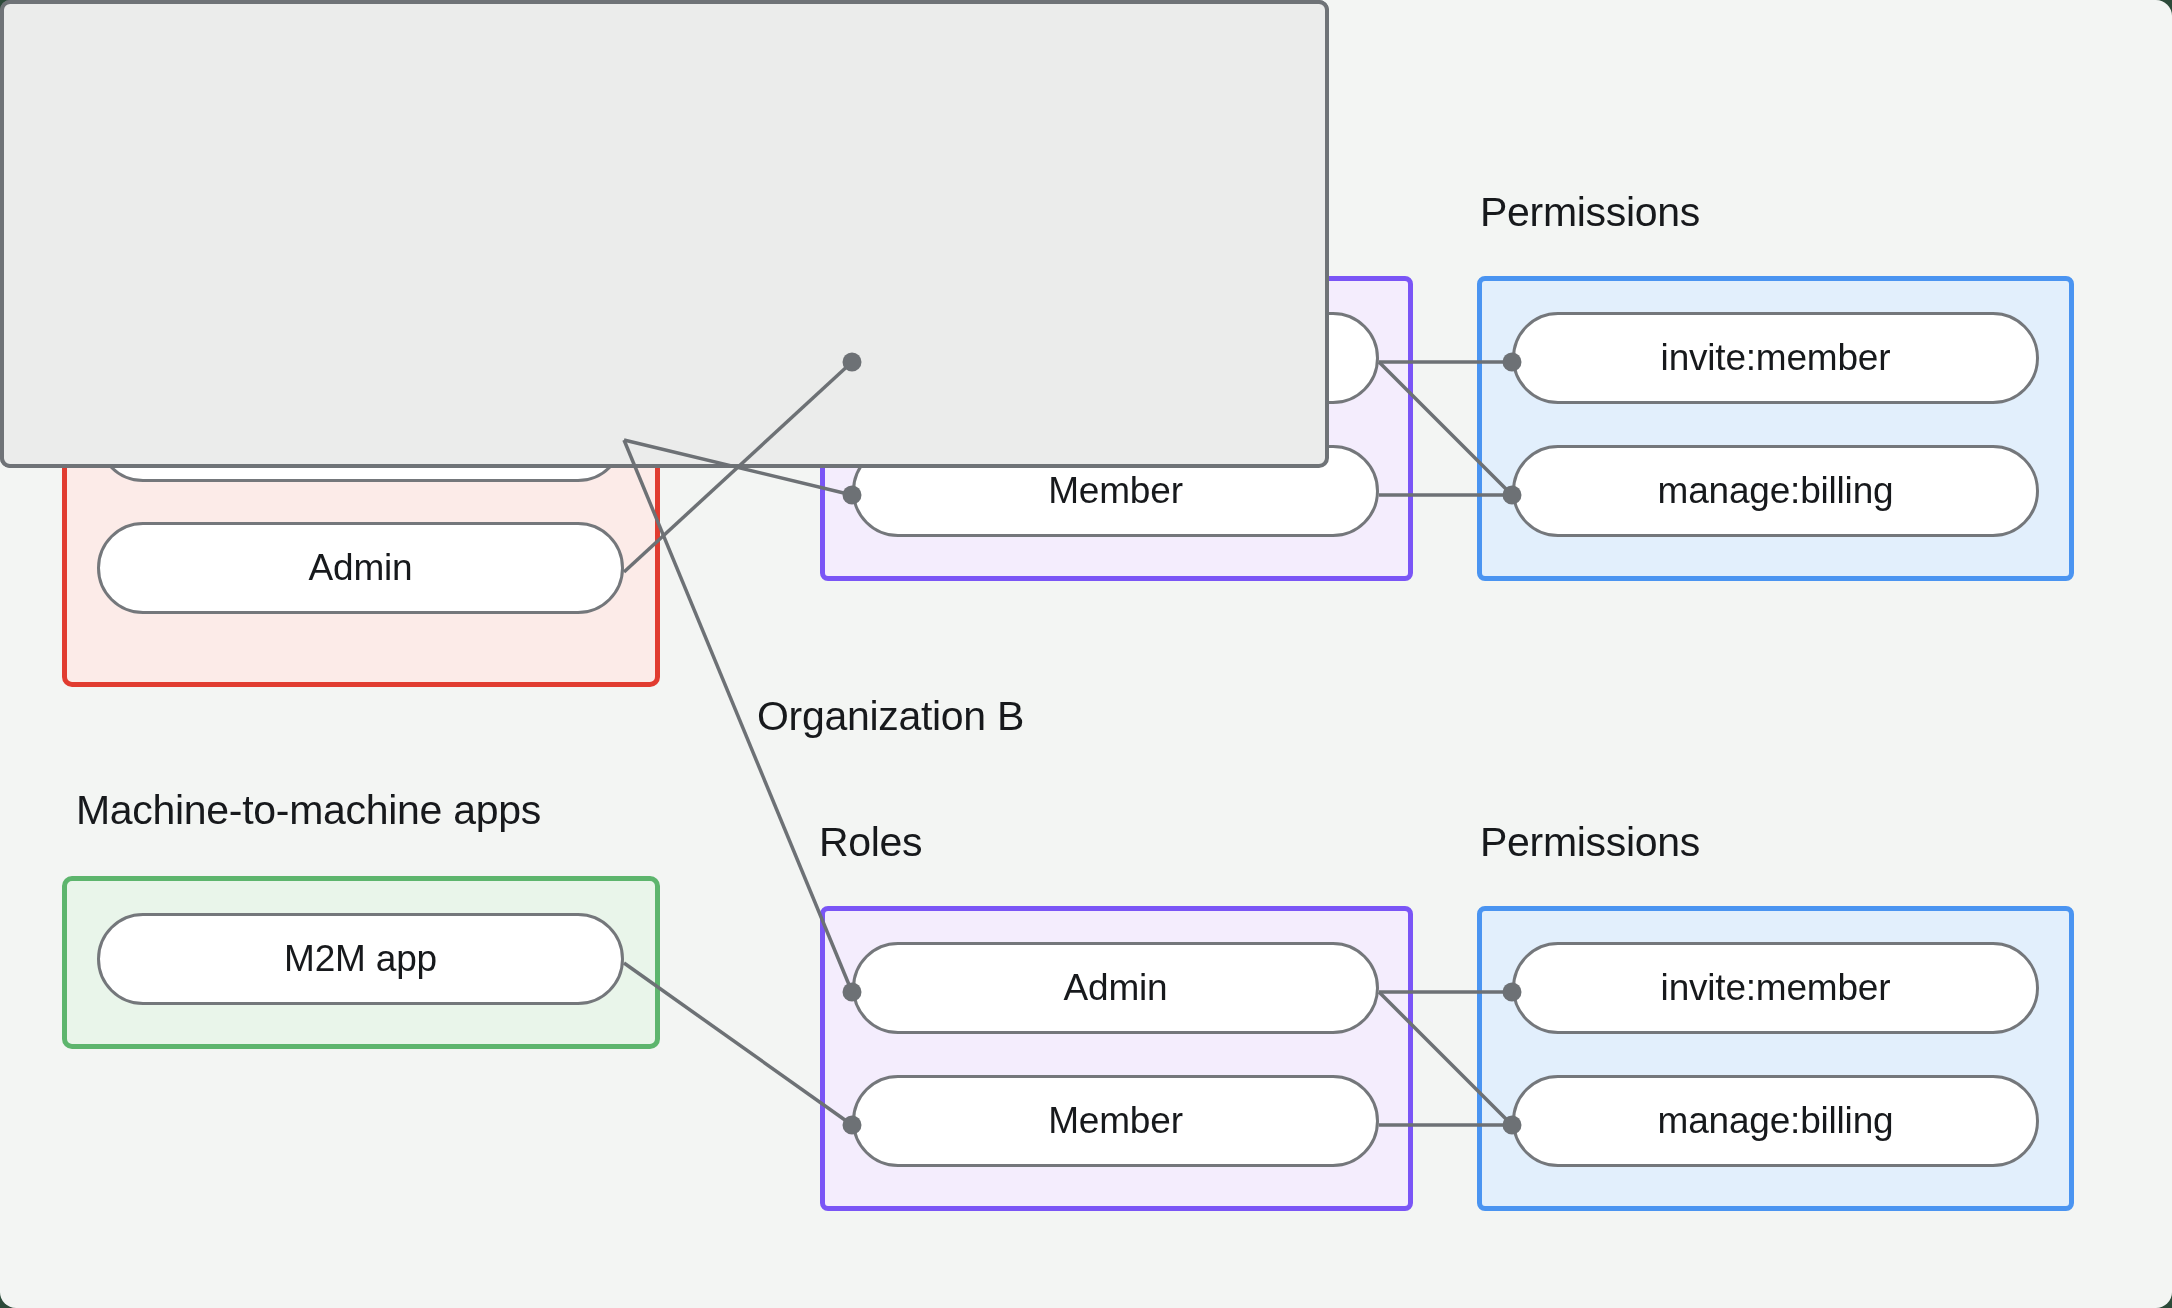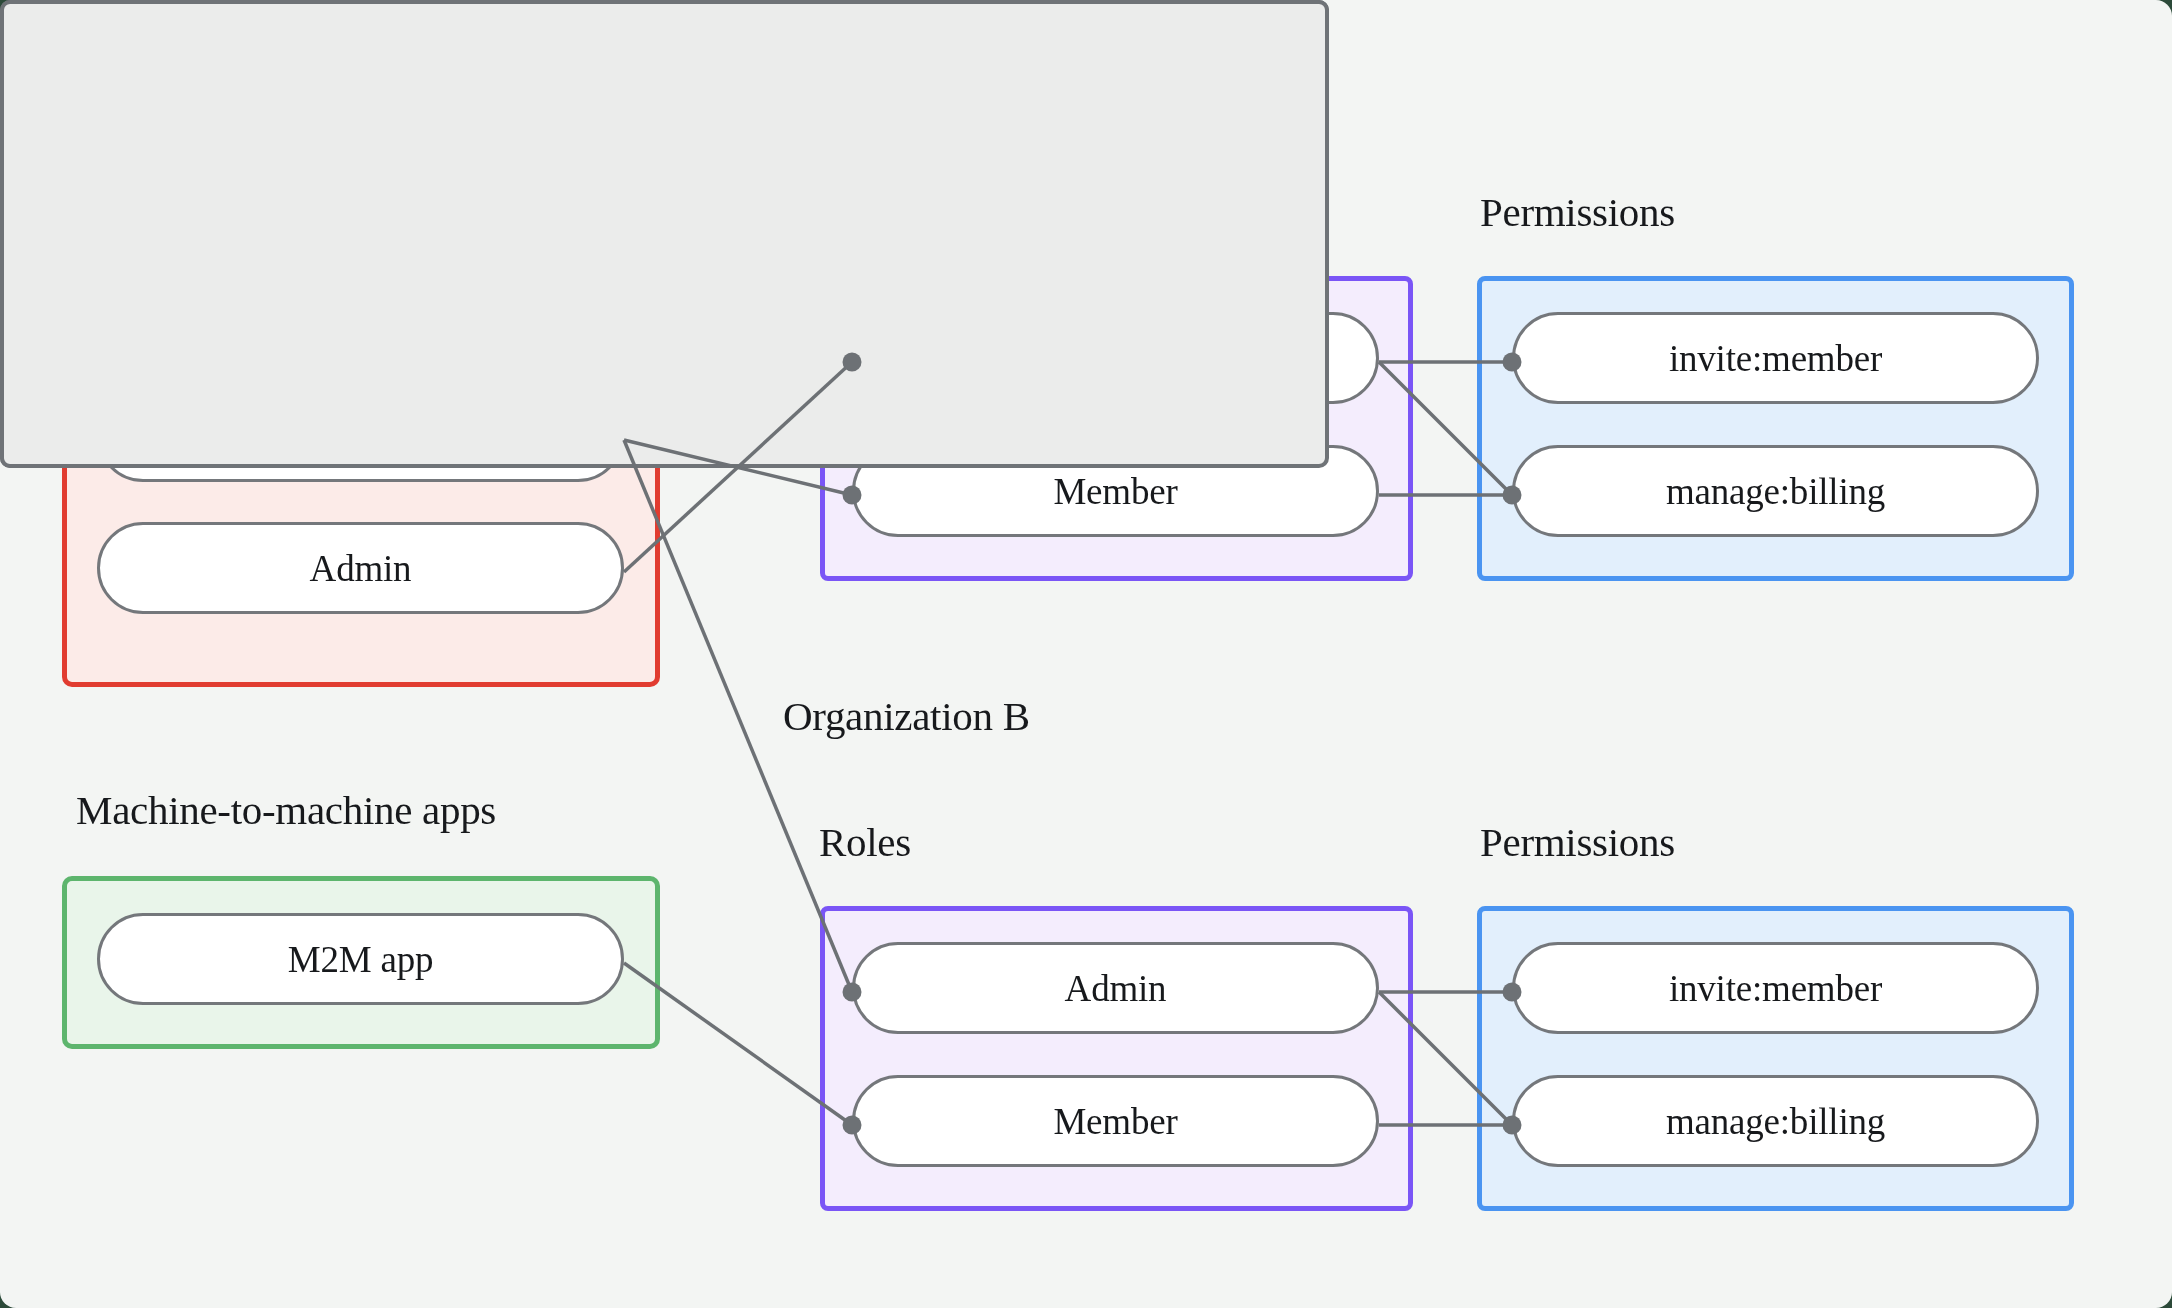--- a/index.html
+++ b/index.html
@@ -7,21 +7,21 @@
     width:2172px;height:1308px;
     background:var(--outer_background,#2c4a39);
     font-family:"Liberation Sans","DejaVu Sans",sans-serif;
     position:relative;overflow:hidden;
   }
   .canvas{
     position:absolute;left:0;top:0;width:2172px;height:1308px;
     background:var(--background,#f3f5f3);
     border-radius:16px;
   }
-  .layer{position:absolute;inset:0;font-family:Liberation Serif, serif;}
+  .layer{position:absolute;inset:0;}
   *{box-sizing:border-box;}
 
   .section-label{
     position:absolute;
     font-size:41px;font-weight:500;line-height:49px;
     letter-spacing:-0.3px;
     color:var(--text,#17191c);
     white-space:nowrap;
   }
   .sub-label{
@@ -105,21 +105,21 @@
     <div class="sub-label" style="left:1480px;top:188px">Permissions</div>
     <div class="roles-box" style="top:276px"></div>
     <div class="perms-box" style="top:276px"></div>
     <div class="pill" style="left:852px;top:312px">Admin</div>
     <div class="pill" style="left:852px;top:445px">Member</div>
     <div class="pill" style="left:1512px;top:312px">invite:member</div>
     <div class="pill" style="left:1512px;top:445px">manage:billing</div>
   </div>
 
   <div class="layer">
-    <div class="section-label" style="left:783px;top:692px">Organization B</div>
+    <div class="section-label" style="left:757px;top:692px">Organization B</div>
     <div class="org-box b"></div>
     <div class="sub-label" style="left:819px;top:818px">Roles</div>
     <div class="sub-label" style="left:1480px;top:818px">Permissions</div>
     <div class="roles-box" style="top:906px"></div>
     <div class="perms-box" style="top:906px"></div>
     <div class="pill" style="left:852px;top:942px">Admin</div>
     <div class="pill" style="left:852px;top:1075px">Member</div>
     <div class="pill" style="left:1512px;top:942px">invite:member</div>
     <div class="pill" style="left:1512px;top:1075px">manage:billing</div>
   </div>

